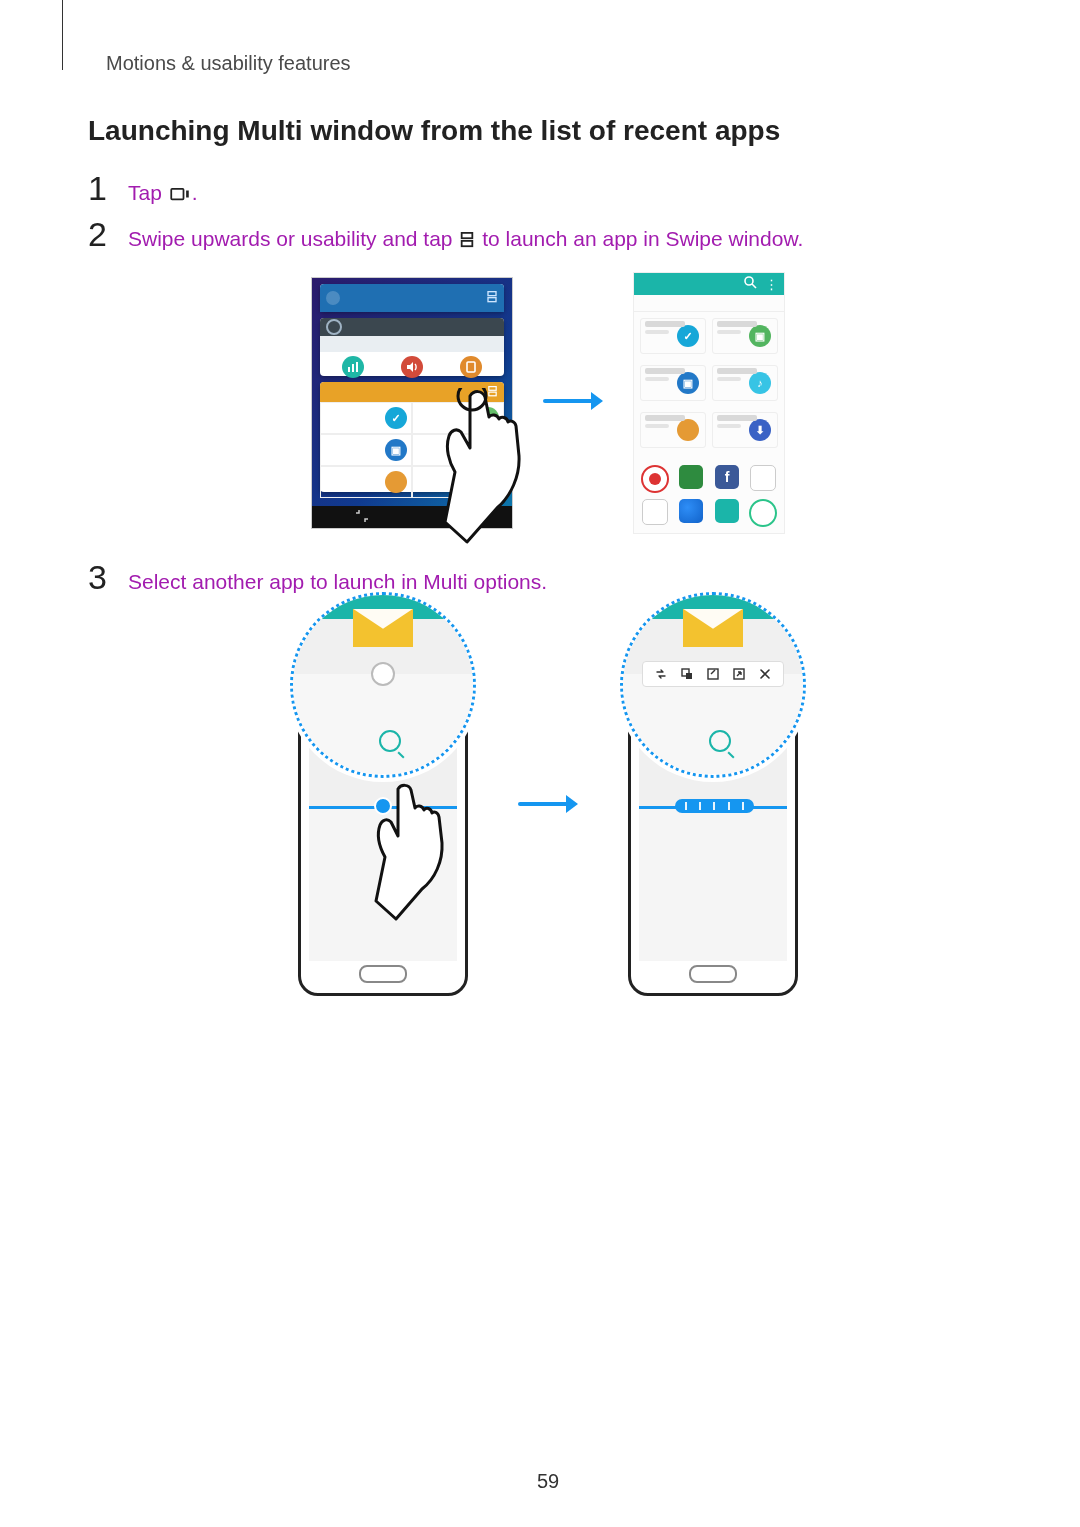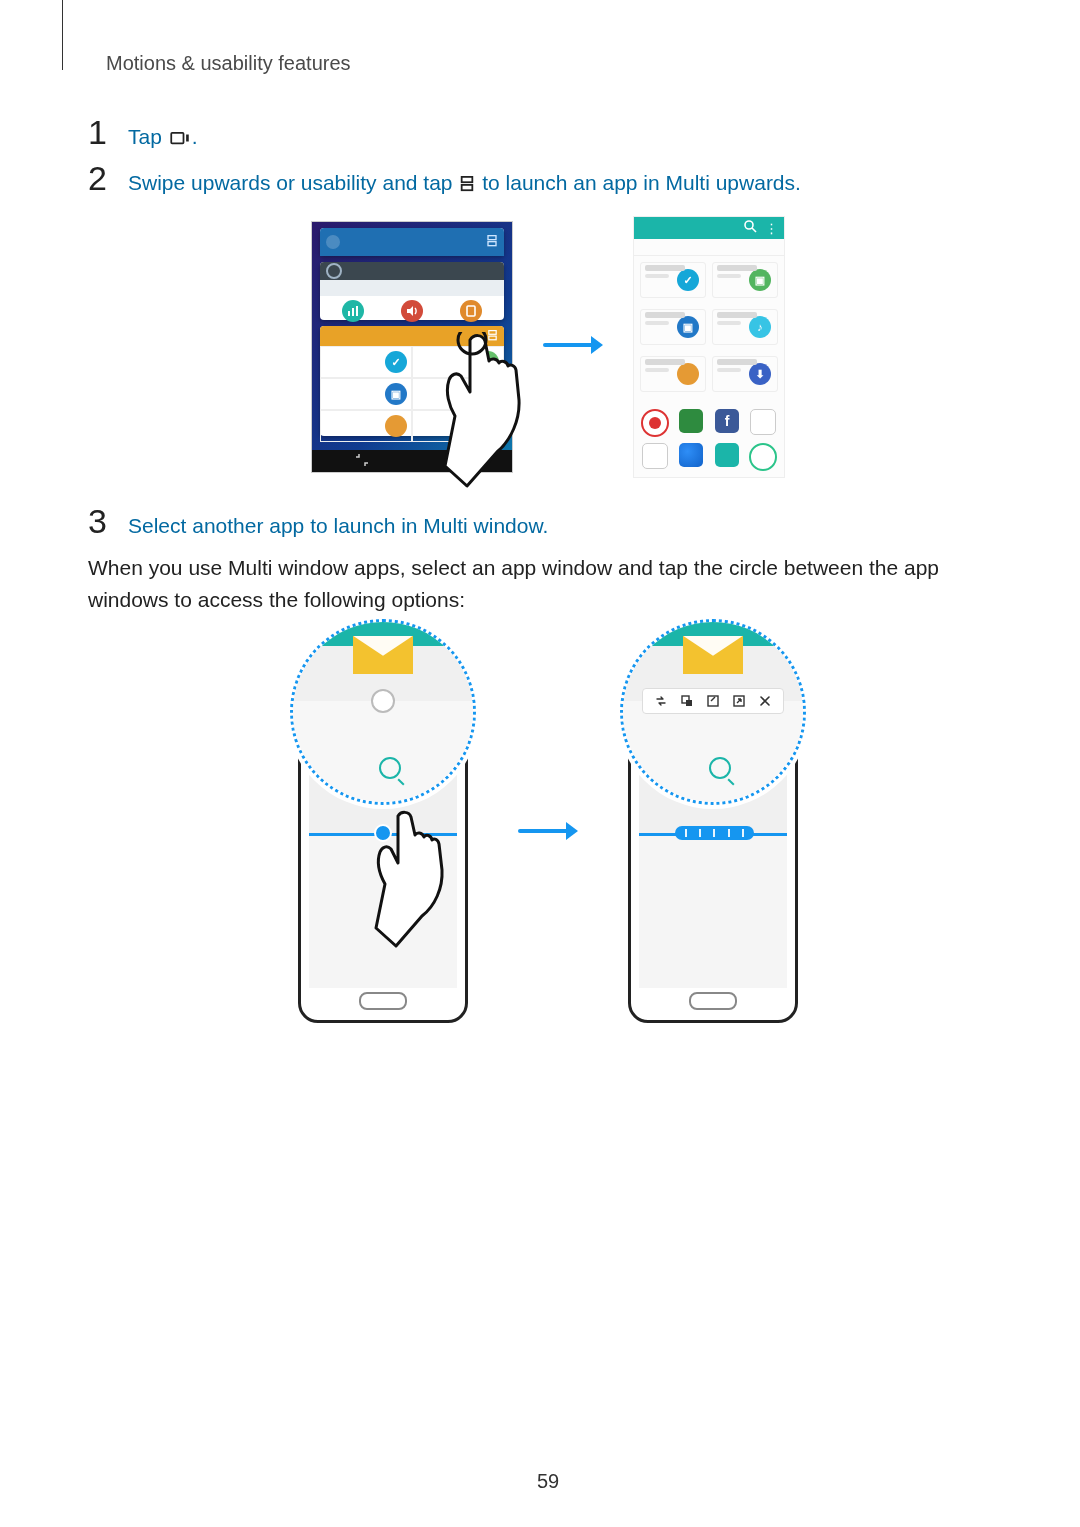--- a/index.html
+++ b/index.html
@@ -51,21 +51,21 @@
     font-weight: 400;
     width: 40px;
     line-height: 1;
     color: #222;
     flex-shrink: 0;
   }
   .step .body {
     font-size: 21px;
     line-height: 1.5;
     padding-top: 6px;
-    color: #0369a1;
+    color: #a21caf;
   }
   .inline-icon-recent {
     display: inline-block;
     width: 20px;
     height: 14px;
     vertical-align: -1px;
     margin: 0 2px;
   }
   .inline-icon-multi {
     display: inline-block;
@@ -372,20 +372,21 @@
 </style>
 </head>
 <body>
 
 <div class="page">
   <div class="vline"></div>
   <div class="section-label">Motions &amp; usability features</div>
 
   <div class="content">
 
+    <h2 class="heading">Launching Multi window from the list of recent apps</h2>
 
     <div class="step">
       <div class="num">1</div>
       <div class="body">
         <span>Tap </span>
         <span class="inline-icon-recent">
           <svg viewBox="0 0 22 16" width="20" height="14">
             <rect x="1" y="2" width="14" height="12" rx="1" fill="none" stroke="#222" stroke-width="2"></rect>
             <rect x="18" y="4" width="3" height="8" fill="#222"></rect>
           </svg>
@@ -395,21 +396,21 @@
 
     <div class="step">
       <div class="num">2</div>
       <div class="body">
         <span>Swipe upwards or usability and tap </span>
         <span class="inline-icon-multi">
           <svg viewBox="0 0 14 18" width="14" height="16">
             <rect x="1" y="1" width="12" height="6" fill="none" stroke="#222" stroke-width="2"></rect>
             <rect x="1" y="10" width="12" height="6" fill="none" stroke="#222" stroke-width="2"></rect>
           </svg>
-        </span><span> to launch an app in Multi upwards.</span>
+        </span><span> to launch an app in Swipe window.</span>
       </div>
     </div>
 
     <div class="figure-row">
 
       <div class="fig1-left">
 
         <div class="card" style="top:6px;height:28px;">
           <div class="card-hdr" style="background:#1f6fb2;height:28px;display:flex;align-items:center;padding:0 6px;justify-content:space-between;">
             <span style="width:14px;height:14px;border-radius:50%;background:#fff3;"></span>
@@ -562,24 +563,23 @@
           <div class="appic ga"></div>
           <div class="appic gl"></div>
           <div class="appic ms"></div>
           <div class="appic mu"></div>
         </div>
       </div>
     </div>
 
     <div class="step">
       <div class="num">3</div>
-      <div class="body">Select another app to launch in Multi window.</div>
+      <div class="body">Select another app to launch in Multi options.</div>
     </div>
 
-    <p class="paragraph">When you use Multi window apps, select an app window and tap the circle between the app windows to access the following options:</p>
 
     <div class="figure-row">
 
       <div class="phone-wrap">
         <div class="zoom-circle">
           <div class="zoom-inner-top">
               <div class="mail"></div>
             </div>
           <div class="zoom-inner-bot">
             <div class="zoom-search"></div>

